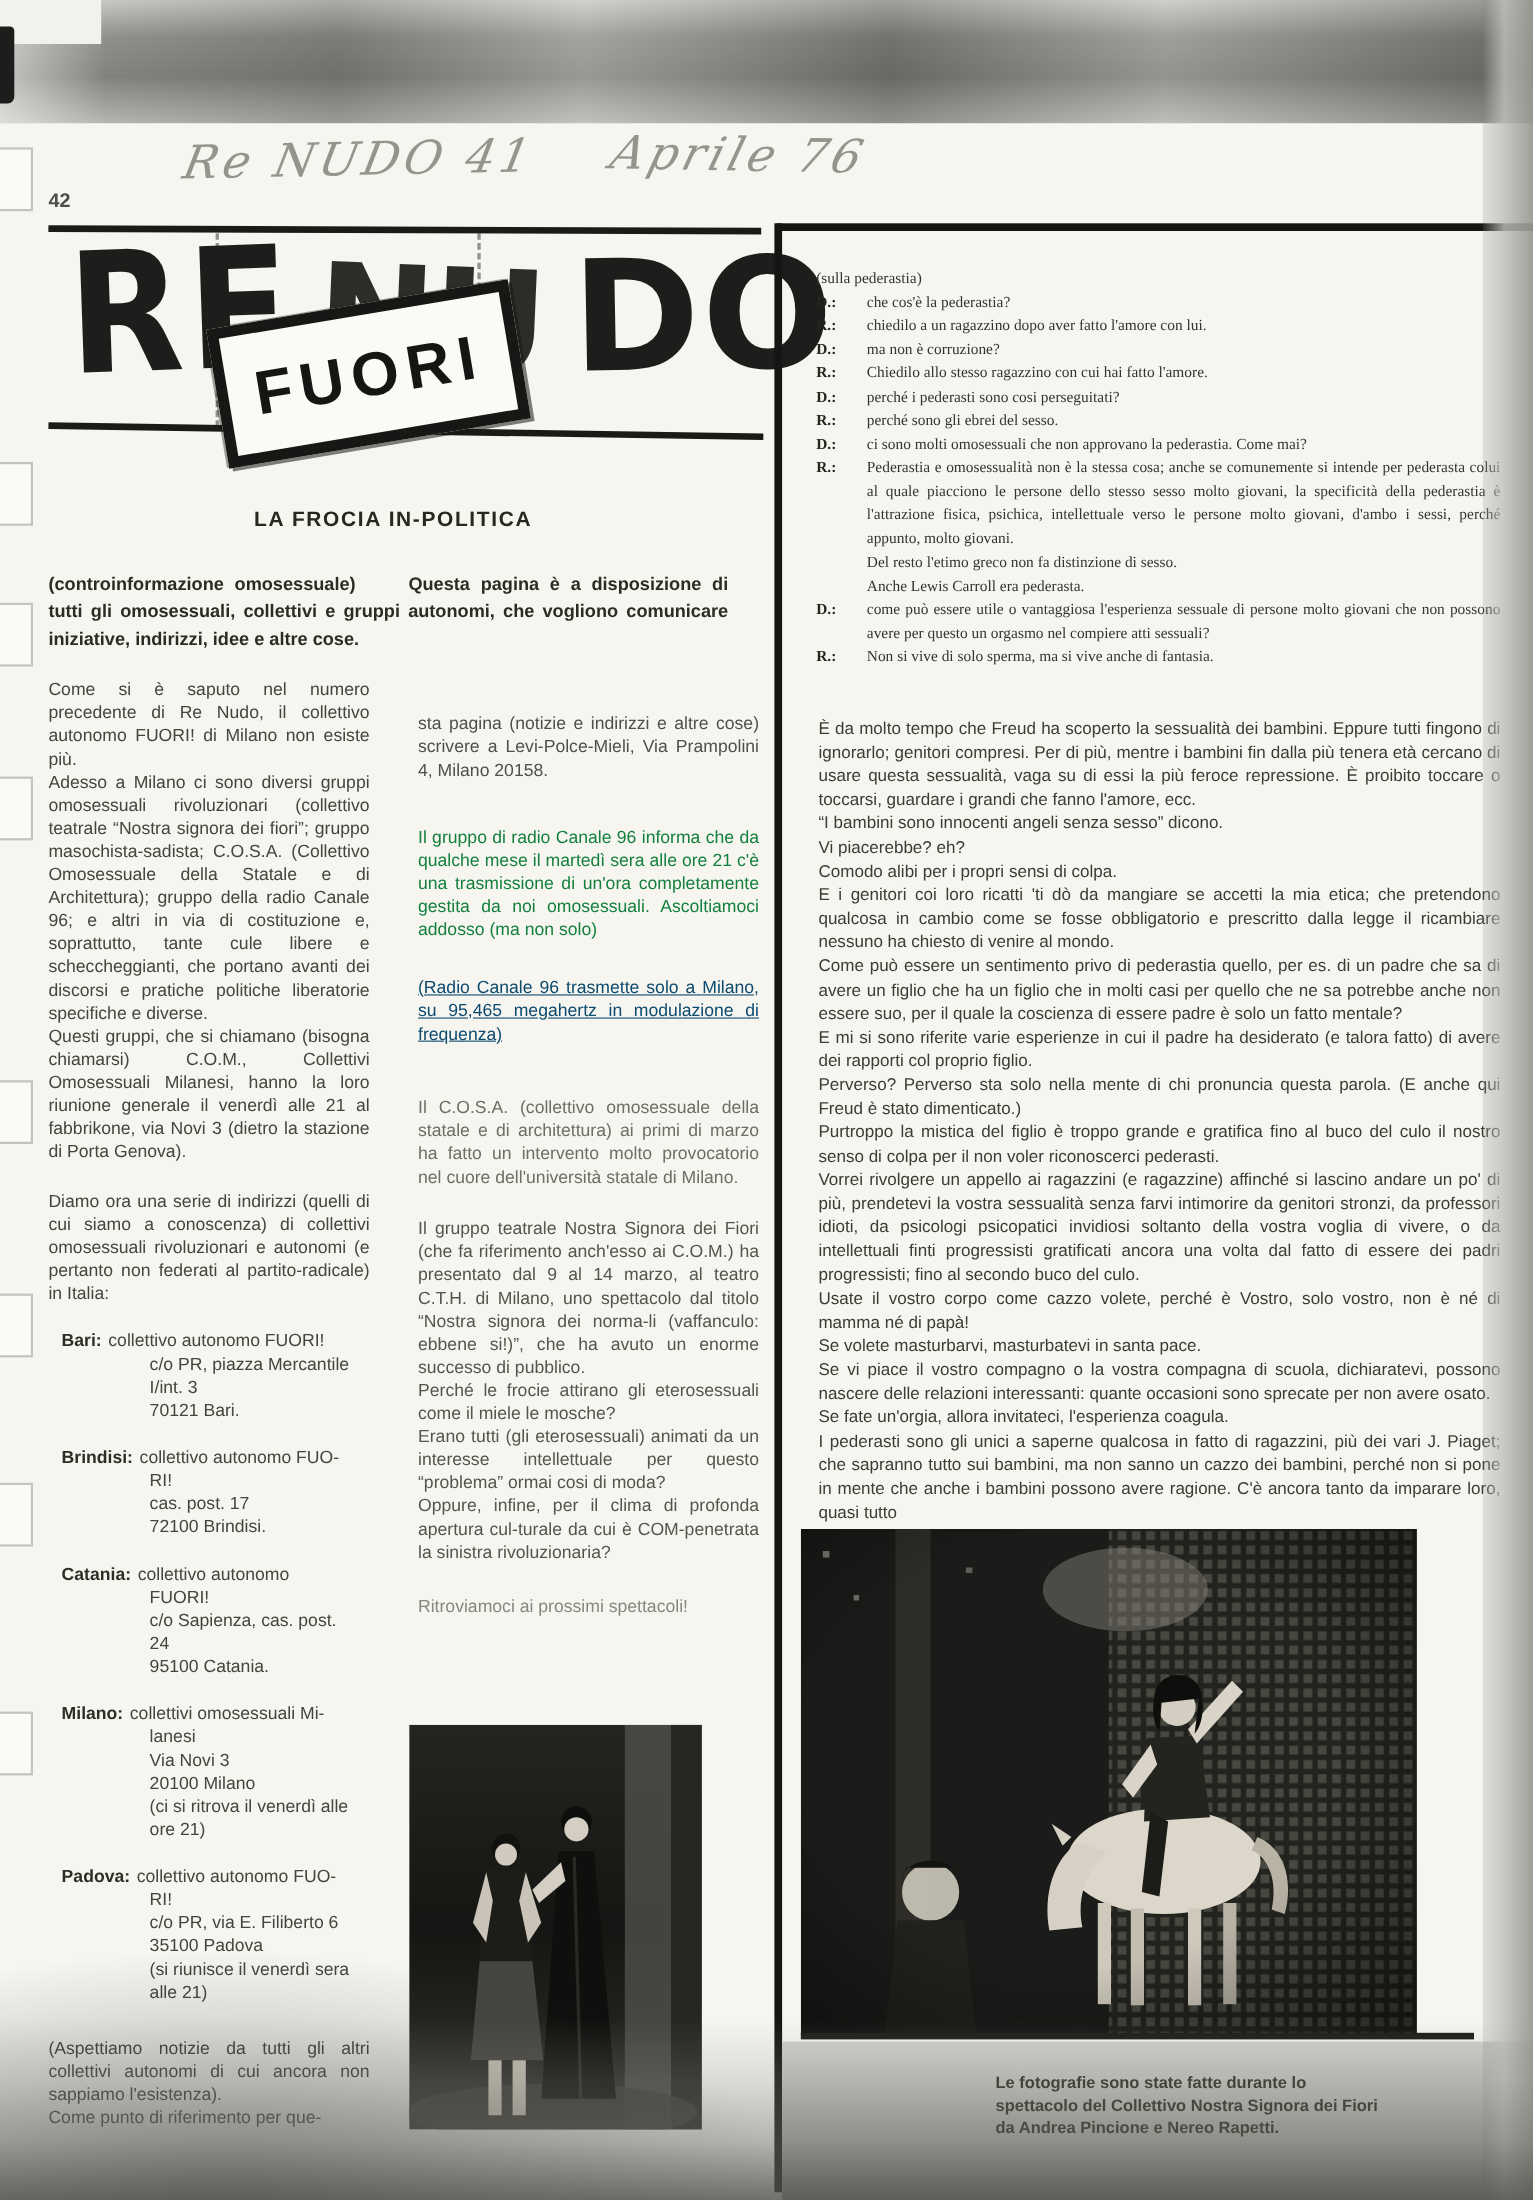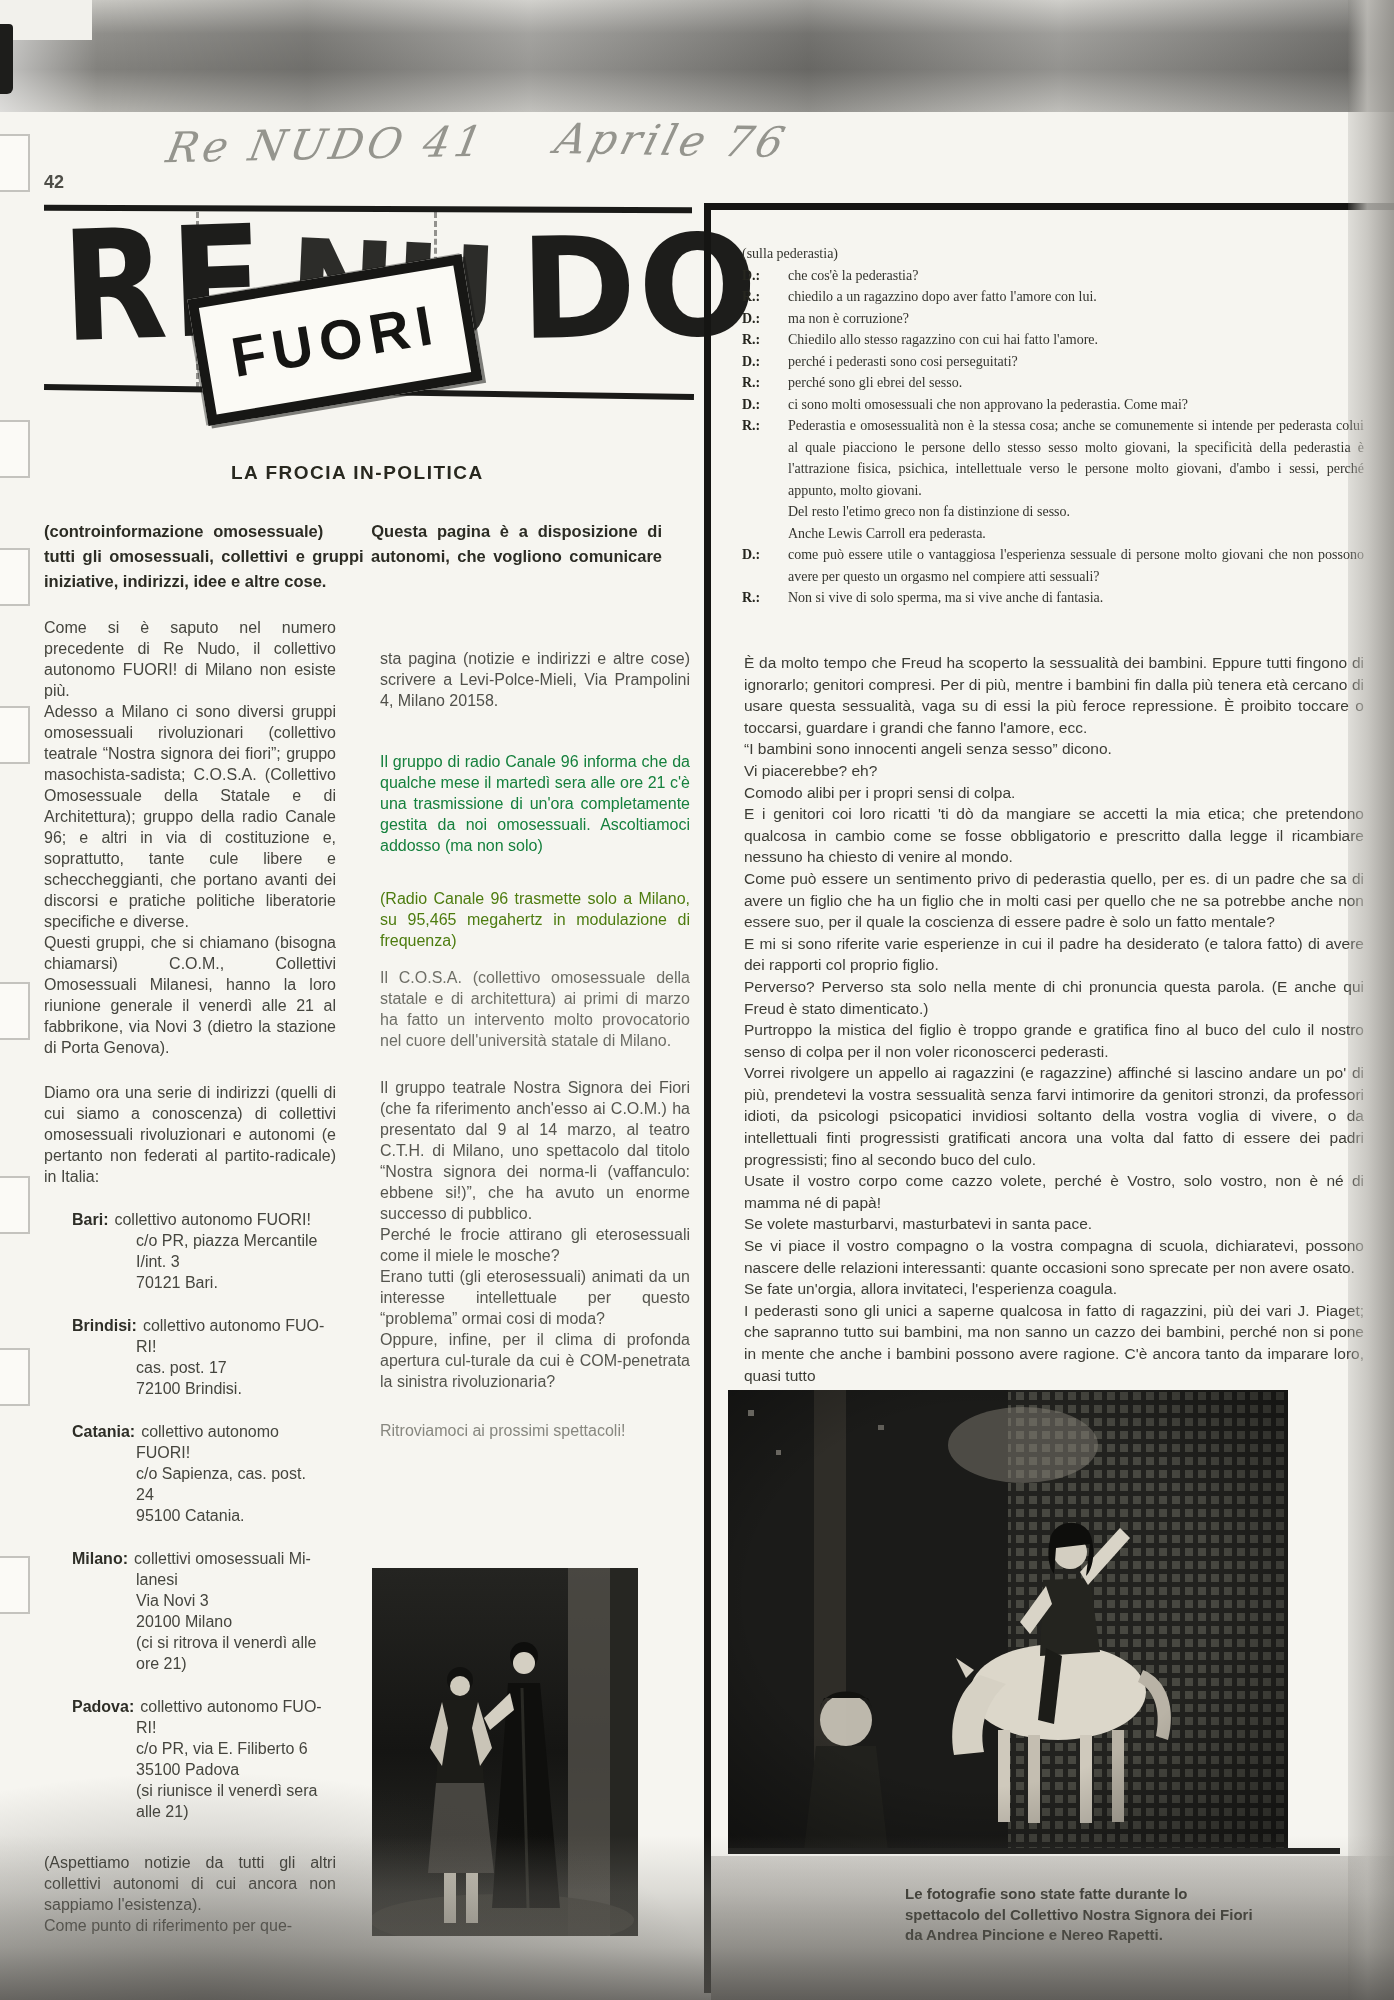--- a/index.html
+++ b/index.html
@@ -54,26 +54,26 @@
     font-weight:bold;color:#2c2c24;text-align:justify;z-index:4;}
   .intro-lead{margin-right:48px;}
   
   .body-text{font-size:16px;line-height:21px;text-align:justify;}
   .col-left{position:absolute;left:44px;top:617px;width:292px;color:#45453e;z-index:4;}
   .col-mid{position:absolute;left:380px;top:648px;width:310px;color:#55554e;z-index:4;}
   .lp{margin:0;}
   .lp4{margin-top:24px;margin-bottom:22px;}
   .addr{margin-bottom:22px;text-align:left;}
   .addr-first{padding-left:12px;}
-  .addr-label{font-weight:bold;color:#2e2e27;margin-right:6px;margin-left:16px;}
+  .addr-label{font-weight:bold;color:#2e2e27;margin-right:6px;}
   .addr-rest{padding-left:92px;}
   .outro{margin-top:30px;color:#3c3c35;}
   .m1{margin-bottom:40px;color:#50504a;}
   .m2{margin-bottom:32px;color:#15803d;}
-  .m3{margin-bottom:16px;color:#4d7c0f;}
+  .m3{margin-bottom:46px;color:#0c4a6e;text-decoration:underline;}
   .m4{margin-bottom:26px;color:#6e6e66;}
   .m5,.m6,.m7{margin:0;}
   .m8{margin:0 0 28px 0;}
   .m9{color:#87877f;}
   
   .qa{position:absolute;left:742px;top:243px;width:622px;font-size:14px;line-height:21.5px;color:#34342e;z-index:4;font-family:Liberation Serif, serif;}
   .qa-intro{margin-bottom:0;}
   .qa-item{position:relative;padding-left:46px;text-align:justify;}
   .qa-label{position:absolute;left:0;top:0;font-weight:bold;color:#26261f;}
   .essay{position:absolute;left:744px;top:652px;width:620px;font-size:15.5px;line-height:21.6px;

